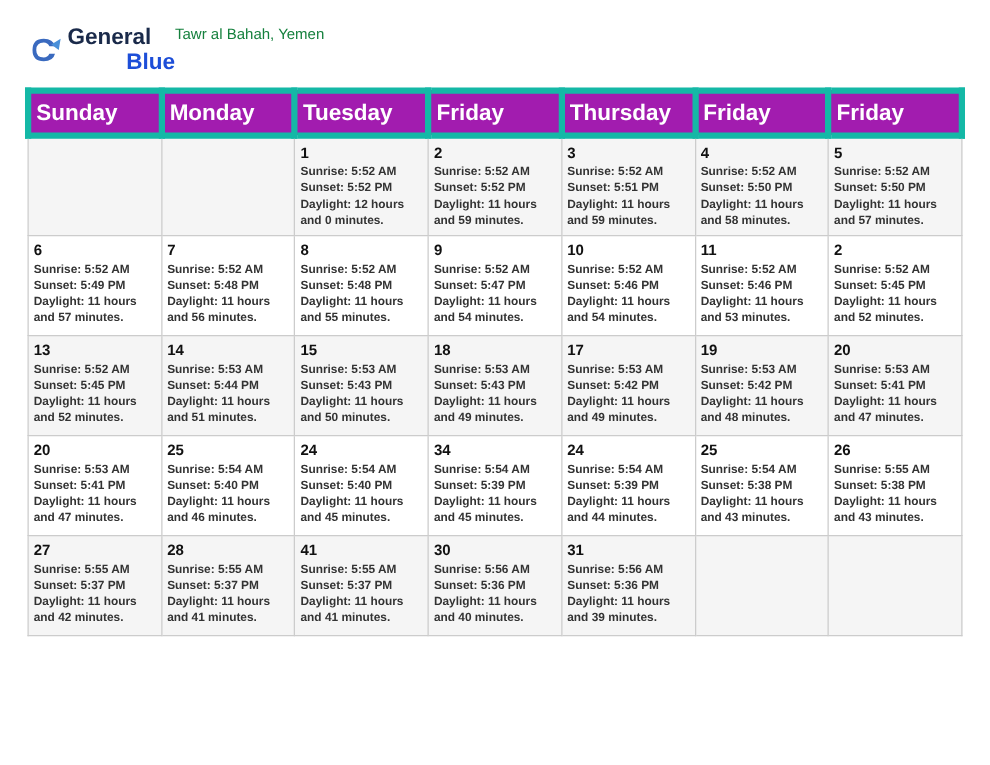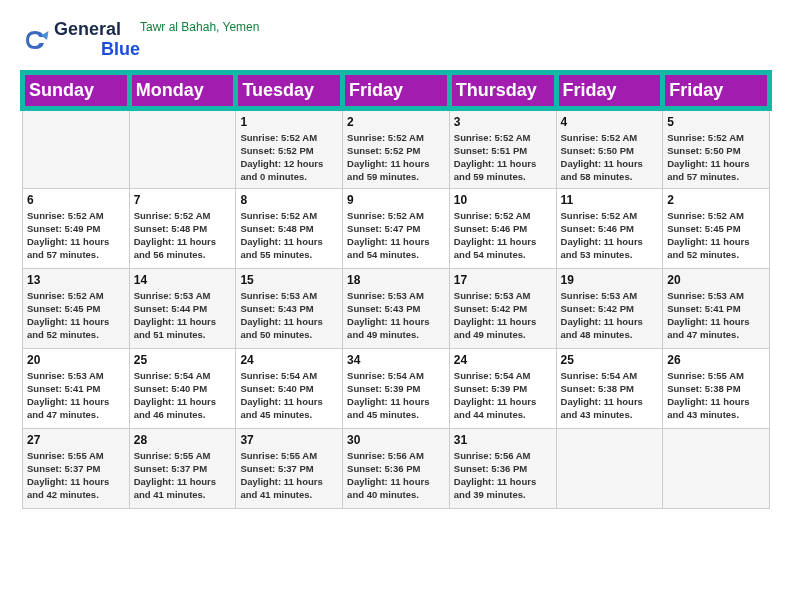--- a/index.html
+++ b/index.html
@@ -320,21 +320,21 @@
 and 42 minutes.</div>
           </td>
           <td>
             <span class="day-num">28</span>
             <div class="day-info" style="white-space: pre-line;">Sunrise: 5:55 AM
 Sunset: 5:37 PM
 Daylight: 11 hours
 and 41 minutes.</div>
           </td>
           <td>
-            <span class="day-num">37</span>
+            <span class="day-num">41</span>
             <div class="day-info" style="white-space: pre-line;">Sunrise: 5:55 AM
 Sunset: 5:37 PM
 Daylight: 11 hours
 and 41 minutes.</div>
           </td>
           <td>
             <span class="day-num">30</span>
             <div class="day-info" style="white-space: pre-line;">Sunrise: 5:56 AM
 Sunset: 5:36 PM
 Daylight: 11 hours

